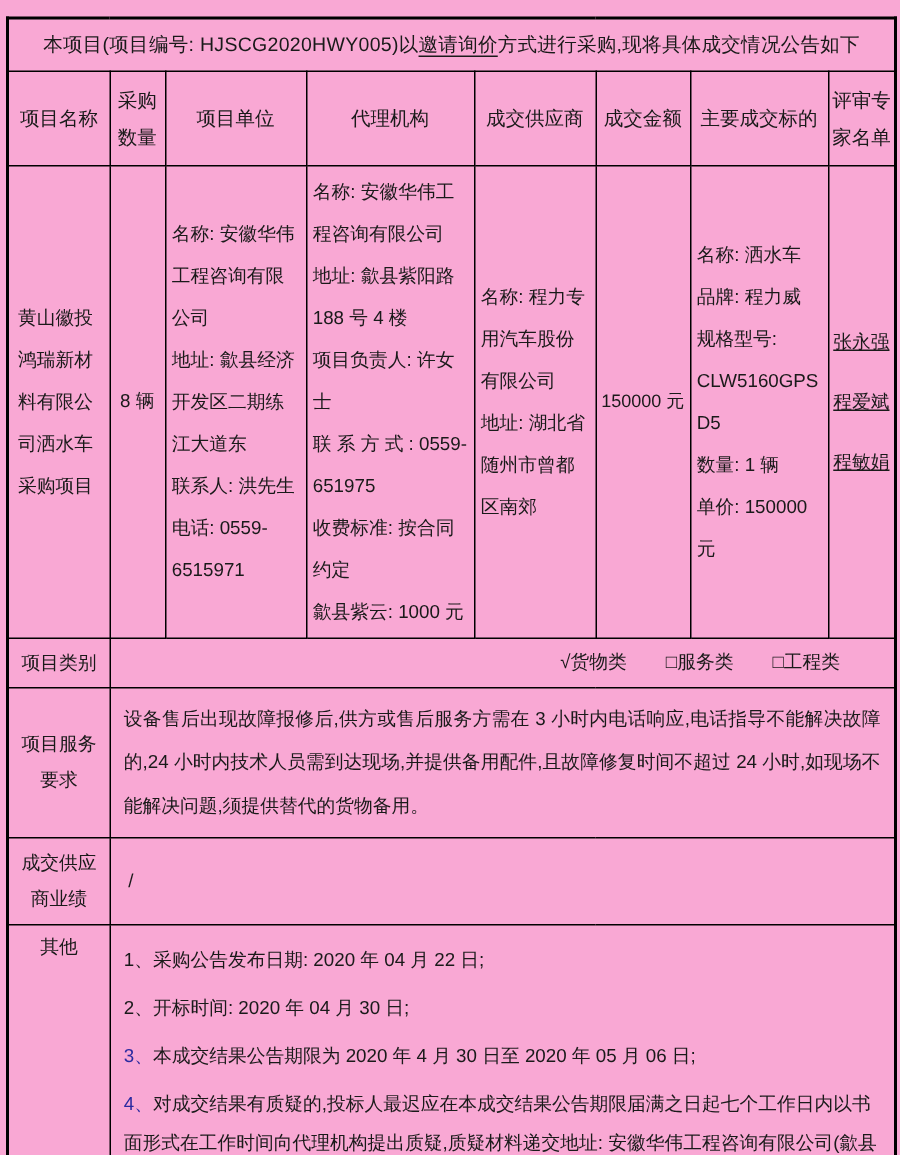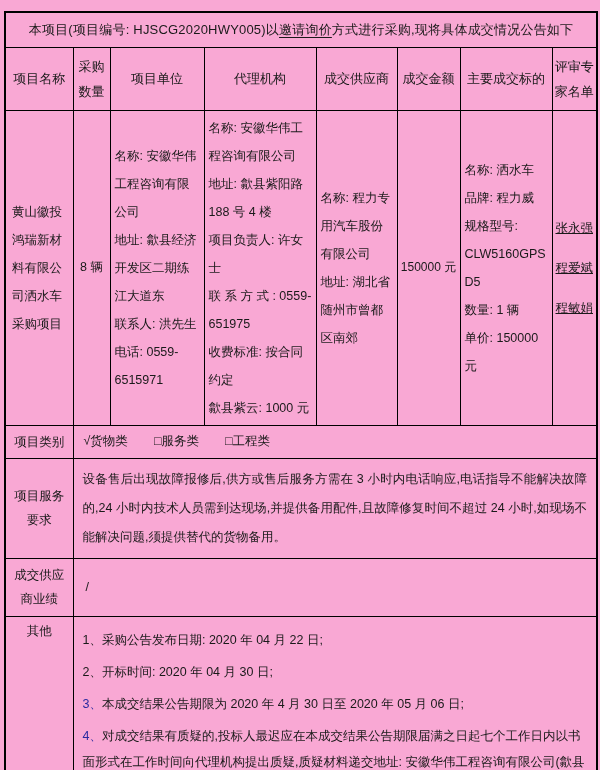--- a/index.html
+++ b/index.html
@@ -37,21 +37,21 @@
   tr.data-row td { height: 315px; }
   .cell-lines .line { line-height: 28px; overflow-wrap: break-word; }
   td.c-project { padding: 2px 6px; margin-top: 40px; }
   td.c-qty { text-align: center; white-space: nowrap; }
   td.c-amount { text-align: center; white-space: nowrap; font-size: 12px; padding: 2px 1px; }
   td.c-experts { text-align: center; padding: 2px 2px; }
   td.c-experts .expert-name { line-height: 40px; text-decoration: underline; }
   
   tr.cat-row td { height: 33px; }
   td.label-cell { text-align: center; line-height: 24px; padding: 2px 3px; }
-  td.c-category { padding: 2px 10px; }
+  td.c-category { padding: 2px 10px; text-align: right; }
   .cat-option { display: inline-block; margin-right: 26px; white-space: nowrap; }
   
   tr.service-row td { height: 99px; }
   td.c-service { padding: 6px 9px; line-height: 29px; text-align: justify; }
   
   tr.perf-row td { height: 58px; }
   td.c-perf { padding: 2px 12px; }
   
   tr.other-row td { height: 151px; vertical-align: top; }
   td.c-other { padding: 10px 9px 0 9px; }

